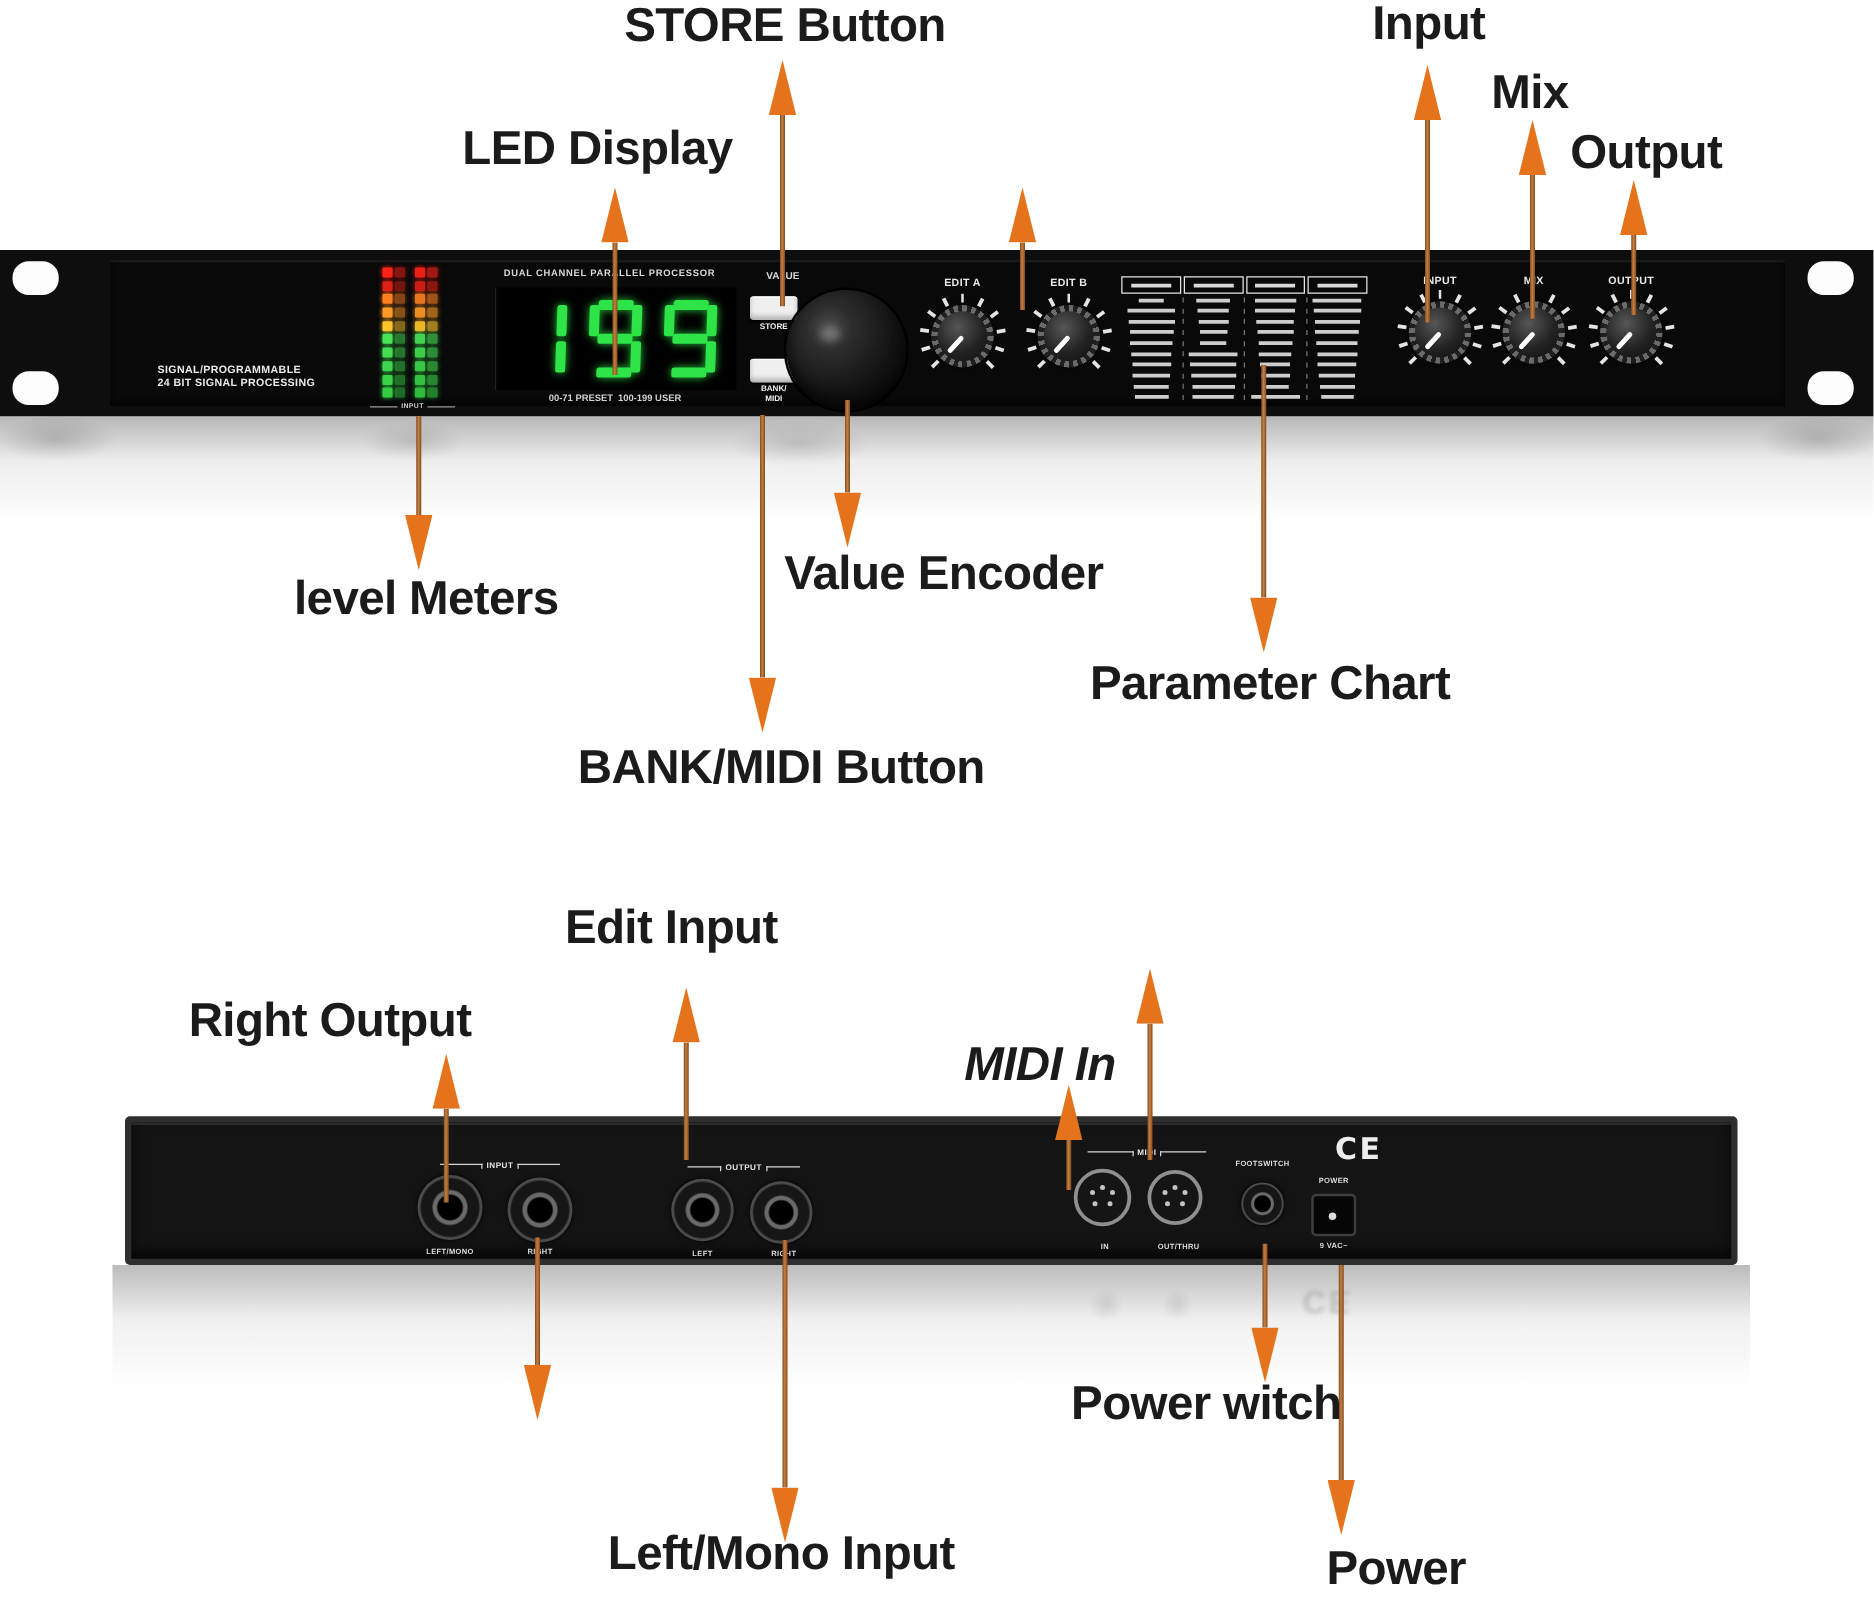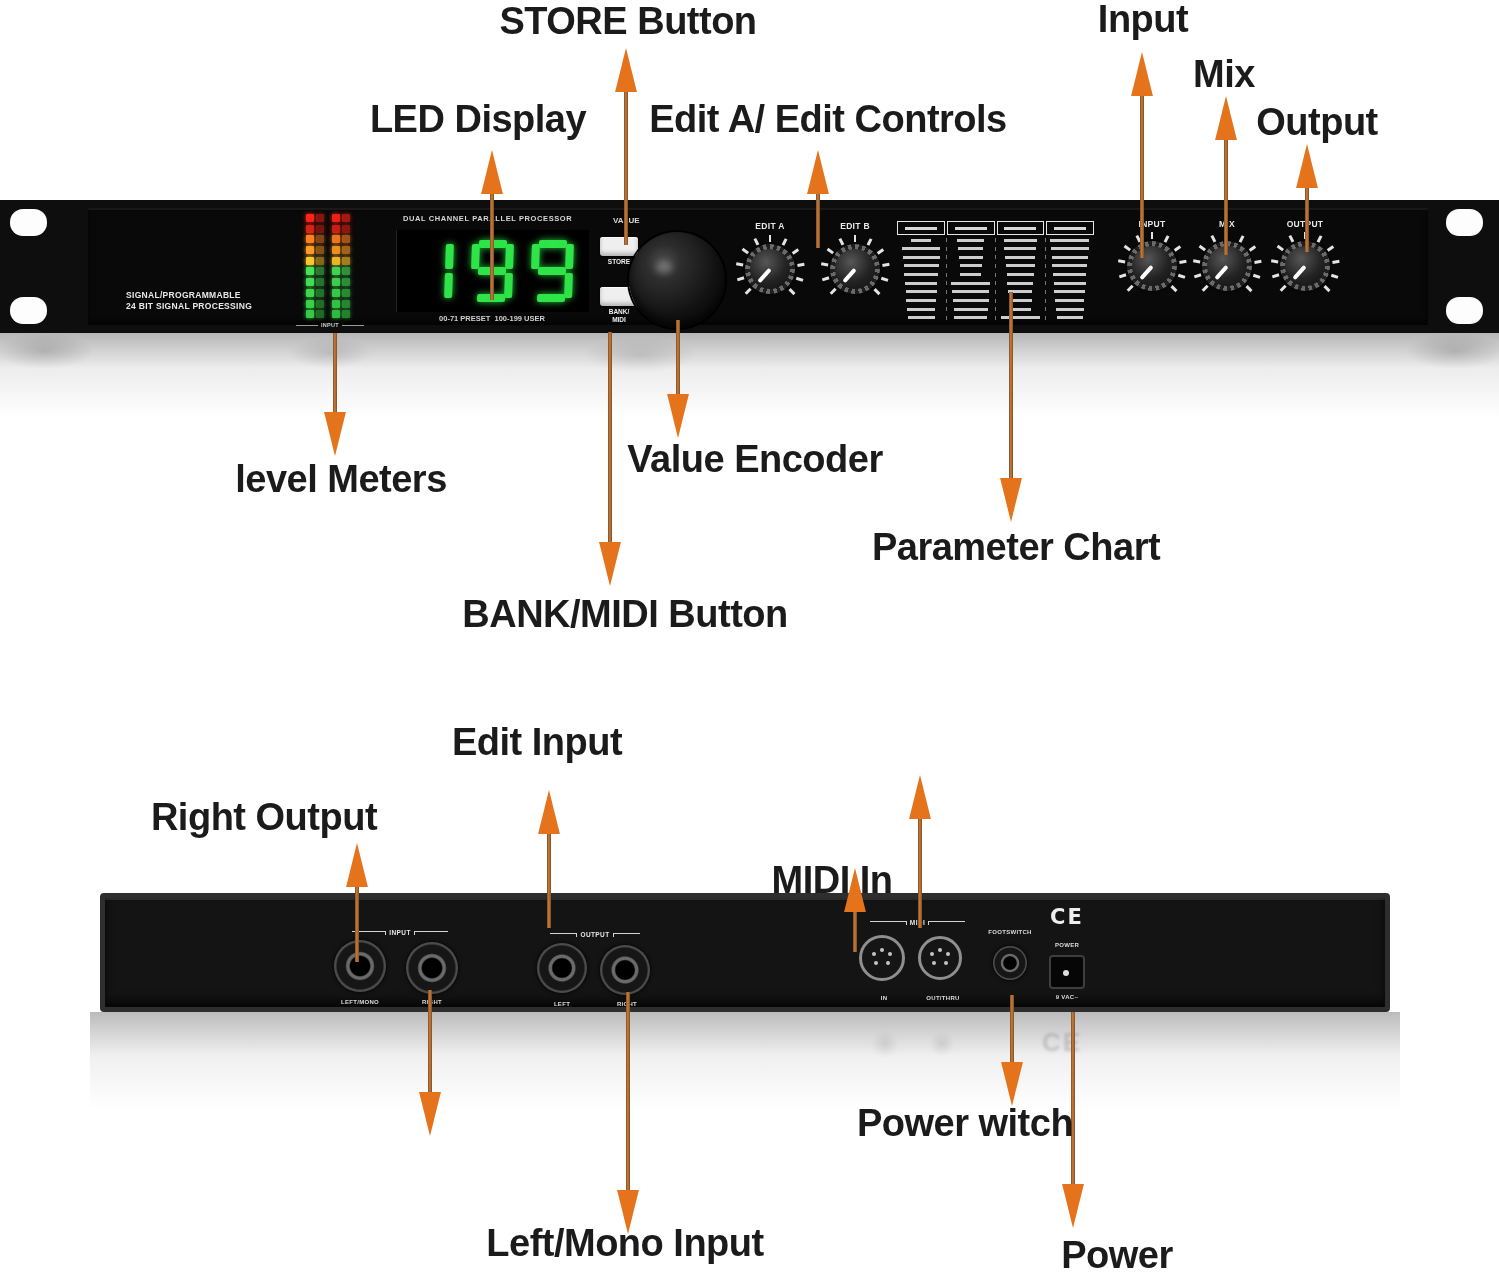--- a/index.html
+++ b/index.html
@@ -89,22 +89,22 @@
   .bracket i.l{border-right:1.5px solid #d4d4d4;}
   .bracket i.r{border-left:1.5px solid #d4d4d4;}
   .bracket span{color:#e6e6e6;font-size:6.5px;font-weight:700;letter-spacing:.4px;}
   .jack{position:absolute;border-radius:50%;z-index:2;
         background:radial-gradient(circle, #000 0 26%, #6a6a6a 30% 36%, #161616 40% 62%, #4b4b4b 66% 84%, #222 88% 100%);
         box-shadow:0 0 4px #000;}
   .din{position:absolute;border-radius:50%;z-index:2;background:#151515;border:3px solid #8f8f8f;box-sizing:border-box;}
   .din b{position:absolute;width:4px;height:4px;border-radius:50%;background:#c4c4c4;}
   .jlabel{position:absolute;transform:translateX(-50%);color:#dcdcdc;font-size:6px;
           font-weight:700;letter-spacing:.3px;z-index:2;white-space:nowrap;}
-  .ce{position:absolute;color:#ededed;font-size:21px;font-weight:700;letter-spacing:2px;z-index:2;
-      font-family:"DejaVu Sans",sans-serif;}
+  .ce{position:absolute;color:#ededed;font-size:24px;font-weight:700;letter-spacing:2px;z-index:2;
+      font-family:"DejaVu Sans",sans-serif;margin-left:18px;}
   .pwr-inlet{position:absolute;width:36px;height:34px;background:#060606;border:2px solid #3e3e3e;
              border-radius:4px;z-index:2;box-sizing:border-box;}
   .pwr-inlet b{position:absolute;left:12px;top:13px;width:6px;height:6px;border-radius:50%;background:#dedede;}
 
   
   .refl{position:absolute;z-index:0;}
   .front-refl{left:0;top:333px;width:1499px;height:100px;
       background:
         radial-gradient(ellipse 70px 26px at 45px 18%, rgba(0,0,0,.16), transparent 70%),
         radial-gradient(ellipse 60px 22px at 330px 20%, rgba(0,0,0,.12), transparent 70%),
@@ -501,21 +501,20 @@
       <i class="head"></i>
       <i class="shaft"></i>
     </div>
 
   <div class="ann" style="left:478px;top:100px;">LED Display</div>
   <div class="arrow up" style="left:492px;top:150px;height:150px;">
       <i class="head"></i>
       <i class="shaft"></i>
     </div>
 
-  <div class="ann" style="left:828px;top:100px;">Edit A/ Edit Controls</div>
   <div class="arrow up" style="left:818px;top:150px;height:98px;">
       <i class="head"></i>
       <i class="shaft"></i>
     </div>
 
   <div class="ann" style="left:1143px;top:0px;">Input</div>
   <div class="arrow up" style="left:1142px;top:52px;height:206px;">
       <i class="head"></i>
       <i class="shaft"></i>
     </div>
@@ -618,21 +617,21 @@
       <i class="head"></i>
       <i class="shaft"></i>
     </div>
 
   <div class="ann" style="left:537px;top:723px;">Edit Input</div>
   <div class="arrow up" style="left:549px;top:790px;height:138px;">
       <i class="head"></i>
       <i class="shaft"></i>
     </div>
 
-  <div class="ann" style="left:832px;top:861px;">MIDI In</div>
+  <div class="ann" style="left:832px;top:833px;font-style:italic;">MIDI In</div>
   <div class="arrow up" style="left:855px;top:868px;height:84px;">
       <i class="head"></i>
       <i class="shaft"></i>
     </div>
 
   <div class="arrow up" style="left:920px;top:775px;height:153px;">
       <i class="head"></i>
       <i class="shaft"></i>
     </div>
 

